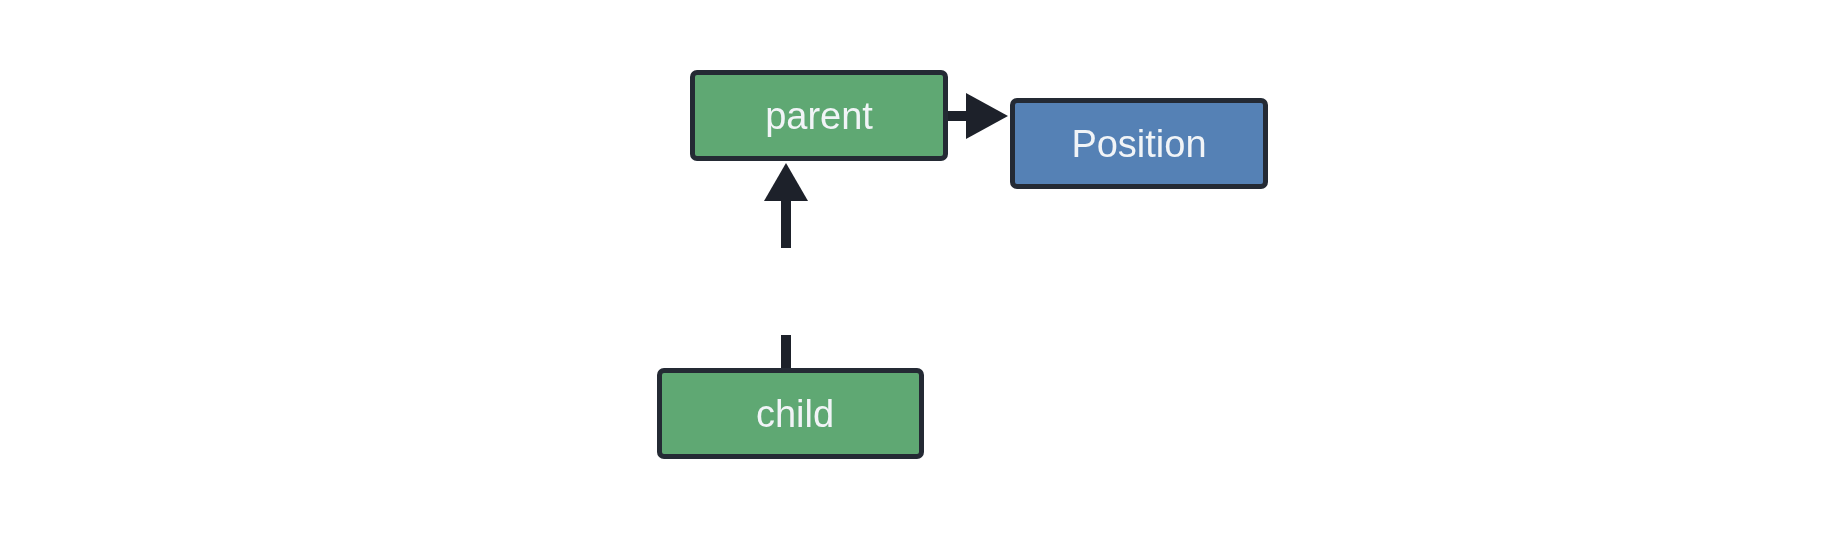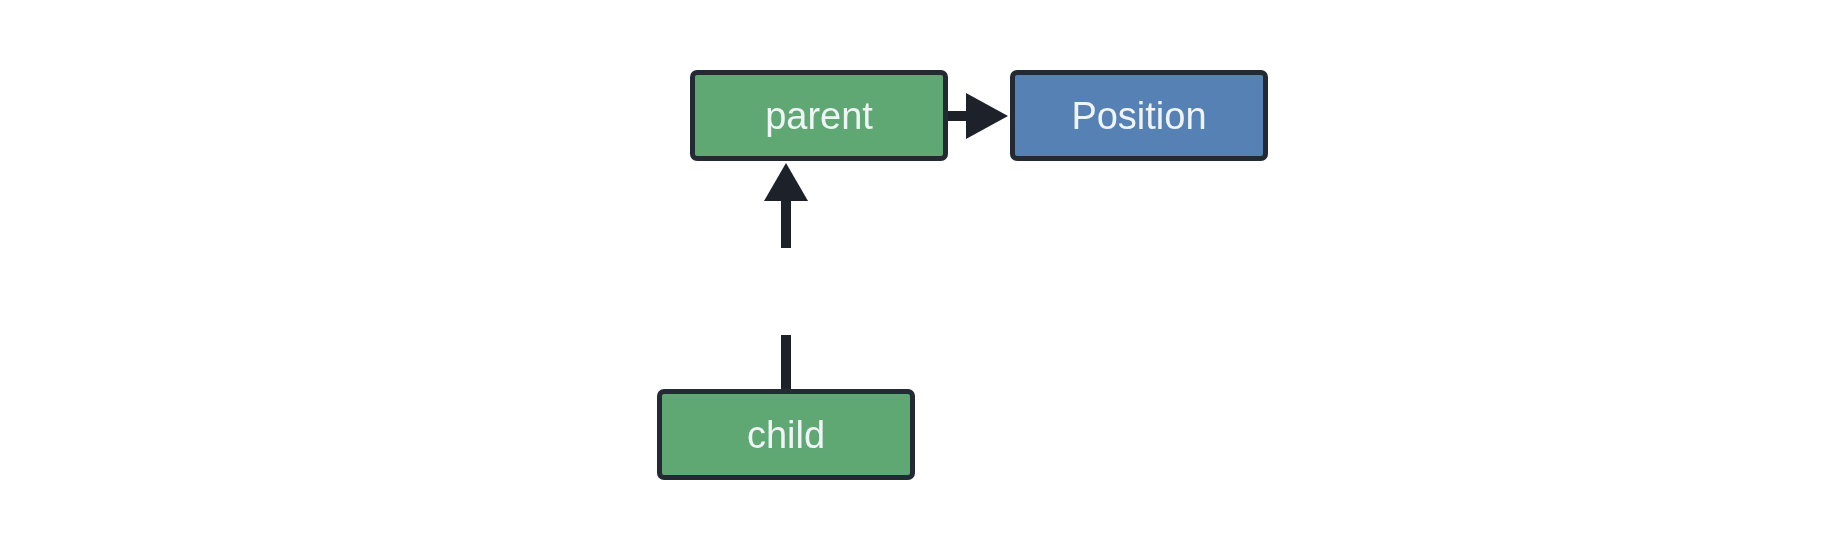--- a/index.html
+++ b/index.html
@@ -25,25 +25,25 @@
     border:5px solid var(--node-border);
     border-radius:7px;
     display:flex;align-items:center;justify-content:center;
     color:var(--node-text);
     font-size:38px;
     line-height:1;
     box-sizing:content-box;
     user-select:none;
   }
   .node.entity{background:var(--entity-fill);}
-  .node.component{background:var(--component-fill);}
+  .node.component{background:var(--component-fill);margin-top:28px;}
   #node-parent  {left:690px;top:70px;}
   #node-position{left:1010px;top:70px;}
   #node-childof {left:657px;top:246px;}
-  #node-child   {left:657px;top:389px;}
+  #node-child   {left:657px;top:368px;padding-left:9px;}
 </style>
 </head>
 <body>
 
 <div class="canvas">
 
   <svg class="edges" viewBox="0 0 1830 548" xmlns="http://www.w3.org/2000/svg" aria-hidden="true">
 
     <g>
       <line x1="913" y1="116" x2="968" y2="116" stroke="#1d212a" stroke-width="10"></line>

